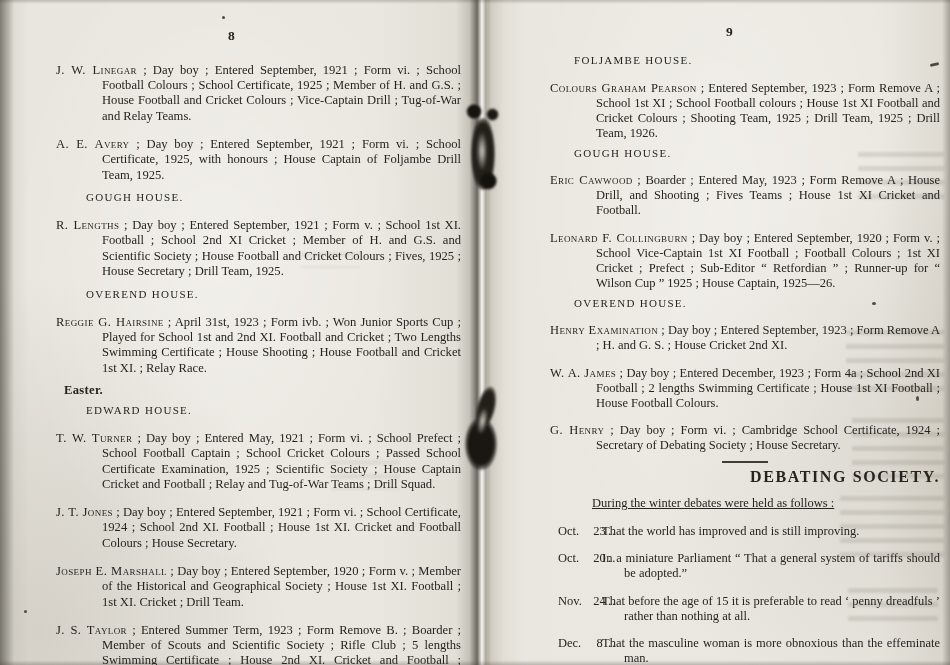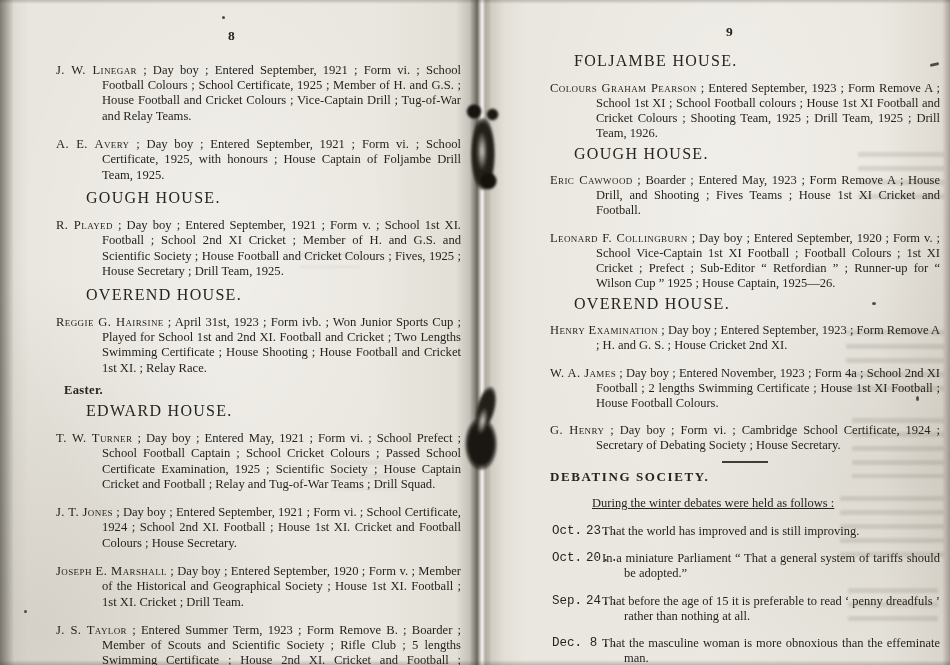--- a/index.html
+++ b/index.html
@@ -62,30 +62,30 @@
   .pagenum { position:absolute; font-size:13.5px; font-weight:bold; letter-spacing:0.5px; z-index:2; }
   .pn-left  { left:228px; top:28px; }
   .pn-right { left:238px; top:24px; }
   .content { position:absolute; z-index:2; }
   .content-left  { left:56px; top:50px;  width:405px; font-size:12.6px; line-height:15.4px; }
   .content-right { left:62px; top:26px;  width:390px; font-size:12.5px; line-height:15px;   }
   .entry { text-align:justify; padding-left:46px; text-indent:-46px; }
   .content-left  .entry { margin-bottom:7px; }
   .content-right .entry { margin-bottom:5px; }
   .nm { font-variant:small-caps; letter-spacing:0.4px; }
-  .house { letter-spacing:1.3px; font-size:16px; }
+  .house { letter-spacing:1.3px; font-size:11px; }
   .content-left  .house { margin:4px 0 3px 30px; }
   .content-right .house { margin:2px 0 3px 24px; }
   .house-first { margin-top:27px !important; }
   .term { font-weight:bold; margin:4px 0 3px 8px; letter-spacing:0.3px; }
   .rule { width:46px; height:1.5px; background:#413d34; margin:8px auto 6px auto; }
-  .soc-head { text-align:left; font-weight:bold; letter-spacing:1.6px; font-size:13px; margin-bottom:4px; }
+  .soc-head { text-align:right; font-weight:bold; letter-spacing:1.6px; font-size:16px; margin-bottom:4px; }
   .intro { text-indent:42px; margin-bottom:10px;text-decoration:underline; }
   .debate { position:relative; padding-left:74px; text-indent:-22px; text-align:justify; margin-bottom:3px; }
-  .dt { position:absolute; left:2px; top:0; display:flex; text-indent:0;font-family:Liberation Mono, monospace; }
+  .dt { position:absolute; left:8px; top:0; display:flex; text-indent:0; }
   .dt .mon { width:33px; }
   .dt .day { width:17px; text-align:center; }
   .dt .dots { letter-spacing:1px; }
   
   .ghost { position:absolute; z-index:1; filter:blur(1.3px); opacity:0.55;
            background:repeating-linear-gradient(180deg, rgba(105,99,87,0.30) 0 5px, rgba(105,99,87,0) 5px 14px); }
   .g1 { left:858px; top:152px; width:86px; height:56px; }
   .g2 { left:846px; top:330px; width:98px; height:70px; }
   .g3 { left:852px; top:418px; width:92px; height:60px; }
   .g4 { left:840px; top:496px; width:104px; height:70px; }
@@ -103,21 +103,21 @@
 <body>
 
 <div class="scan">
 
   <div class="page page-left">
     <div class="pagenum pn-left">8</div>
     <div class="content content-left">
       <p class="entry"><span class="nm">J. W. Linegar</span><span> ; Day boy ; Entered September, 1921 ; Form vi. ; School Football Colours ; School Certificate, 1925 ; Member of H. and G.S. ; House Football and Cricket Colours ; Vice-Captain Drill ; Tug-of-War and Relay Teams.</span></p>
       <p class="entry"><span class="nm">A. E. Avery</span><span> ; Day boy ; Entered September, 1921 ; Form vi. ; School Certificate, 1925, with honours ; House Captain of Foljambe Drill Team, 1925.</span></p>
       <div class="house">GOUGH HOUSE.</div>
-      <p class="entry"><span class="nm">R. Played</span><span> ; Day boy ; Entered September, 1921 ; Form v. ; School 1st XI. Football ; School 2nd XI Cricket ; Member of H. and G.S. and Scientific Society ; House Football and Cricket Colours ; Fives, 1925 ; House Secretary ; Drill Team, 1925.</span></p>
+      <p class="entry"><span class="nm">R. Lengths</span><span> ; Day boy ; Entered September, 1921 ; Form v. ; School 1st XI. Football ; School 2nd XI Cricket ; Member of H. and G.S. and Scientific Society ; House Football and Cricket Colours ; Fives, 1925 ; House Secretary ; Drill Team, 1925.</span></p>
       <div class="house">OVEREND HOUSE.</div>
       <p class="entry"><span class="nm">Reggie G. Hairsine</span><span> ; April 31st, 1923 ; Form ivb. ; Won Junior Sports Cup ; Played for School 1st and 2nd XI. Football and Cricket ; Two Lengths Swimming Certificate ; House Shooting ; House Football and Cricket 1st XI. ; Relay Race.</span></p>
       <div class="term">Easter.</div>
       <div class="house">EDWARD HOUSE.</div>
       <p class="entry"><span class="nm">T. W. Turner</span><span> ; Day boy ; Entered May, 1921 ; Form vi. ; School Prefect ; School Football Captain ; School Cricket Colours ; Passed School Certificate Examination, 1925 ; Scientific Society ; House Captain Cricket and Football ; Relay and Tug-of-War Teams ; Drill Squad.</span></p>
       <p class="entry"><span class="nm">J. T. Jones</span><span> ; Day boy ; Entered September, 1921 ; Form vi. ; School Certificate, 1924 ; School 2nd XI. Football ; House 1st XI. Cricket and Football Colours ; House Secretary.</span></p>
       <p class="entry"><span class="nm">Joseph E. Marshall</span><span> ; Day boy ; Entered September, 1920 ; Form v. ; Member of the Historical and Geographical Society ; House 1st XI. Football ; 1st XI. Cricket ; Drill Team.</span></p>
       <p class="entry"><span class="nm">J. S. Taylor</span><span> ; Entered Summer Term, 1923 ; Form Remove B. ; Boarder ; Member of Scouts and Scientific Society ; Rifle Club ; 5 lengths Swimming Certificate ; House 2nd XI. Cricket and Football ; Swimming Team, 1924-25 ; Tug-of-War Team, 1925.</span></p>
     </div>
     <div class="ghost g6"></div>
@@ -127,39 +127,39 @@
   <div class="page page-right">
     <div class="pagenum pn-right">9</div>
     <div class="content content-right">
       <div class="house house-first">FOLJAMBE HOUSE.</div>
       <p class="entry"><span class="nm">Colours Graham Pearson</span><span> ; Entered September, 1923 ; Form Remove A ; School 1st XI ; School Football colours ; House 1st XI Football and Cricket Colours ; Shooting Team, 1925 ; Drill Team, 1925 ; Drill Team, 1926.</span></p>
       <div class="house">GOUGH HOUSE.</div>
       <p class="entry"><span class="nm">Eric Cawwood</span><span> ; Boarder ; Entered May, 1923 ; Form Remove A ; House Drill, and Shooting ; Fives Teams ; House 1st XI Cricket and Football.</span></p>
       <p class="entry"><span class="nm">Leonard F. Collingburn</span><span> ; Day boy ; Entered September, 1920 ; Form v. ; School Vice-Captain 1st XI Football ; Football Colours ; 1st XI Cricket ; Prefect ; Sub-Editor “ Retfordian ” ; Runner-up for “ Wilson Cup ” 1925 ; House Captain, 1925—26.</span></p>
       <div class="house">OVEREND HOUSE.</div>
       <p class="entry"><span class="nm">Henry Examination</span><span> ; Day boy ; Entered September, 1923 ; Form Remove A ; H. and G. S. ; House Cricket 2nd XI.</span></p>
-      <p class="entry"><span class="nm">W. A. James</span><span> ; Day boy ; Entered November, 1923 ; Form 4a ; School 2nd XI Football ; 2 lengths Swimming Certificate ; House 1st XI Football ; House Football Colours.</span></p>
+      <p class="entry"><span class="nm">W. A. James</span><span> ; Day boy ; Entered December, 1923 ; Form 4a ; School 2nd XI Football ; 2 lengths Swimming Certificate ; House 1st XI Football ; House Football Colours.</span></p>
       <p class="entry"><span class="nm">G. Henry</span><span> ; Day boy ; Form vi. ; Cambridge School Certificate, 1924 ; Secretary of Debating Society ; House Secretary.</span></p>
 
       <div class="rule"></div>
       <div class="soc-head">DEBATING SOCIETY.</div>
       <p class="intro">During the winter debates were held as follows :</p>
 
       <p class="debate"><span class="dt">
             <span class="mon">Oct.</span>
             <span class="day">23</span>
             <span class="dots">..</span>
           </span><span>That the world has improved and is still improving.</span></p>
       <p class="debate"><span class="dt">
             <span class="mon">Oct.</span>
             <span class="day">20</span>
             <span class="dots">..</span>
           </span><span>In a miniature Parliament “ That a general system of tariffs should be adopted.”</span></p>
       <p class="debate"><span class="dt">
-            <span class="mon">Sep.</span>
+            <span class="mon">Nov.</span>
             <span class="day">24</span>
             <span class="dots">..</span>
           </span><span>That before the age of 15 it is preferable to read ‘ penny dreadfuls ’ rather than nothing at all.</span></p>
       <p class="debate"><span class="dt">
             <span class="mon">Dec.</span>
             <span class="day">8</span>
             <span class="dots">..</span>
           </span><span>That the masculine woman is more obnoxious than the effeminate man.</span></p>
 
     </div>

